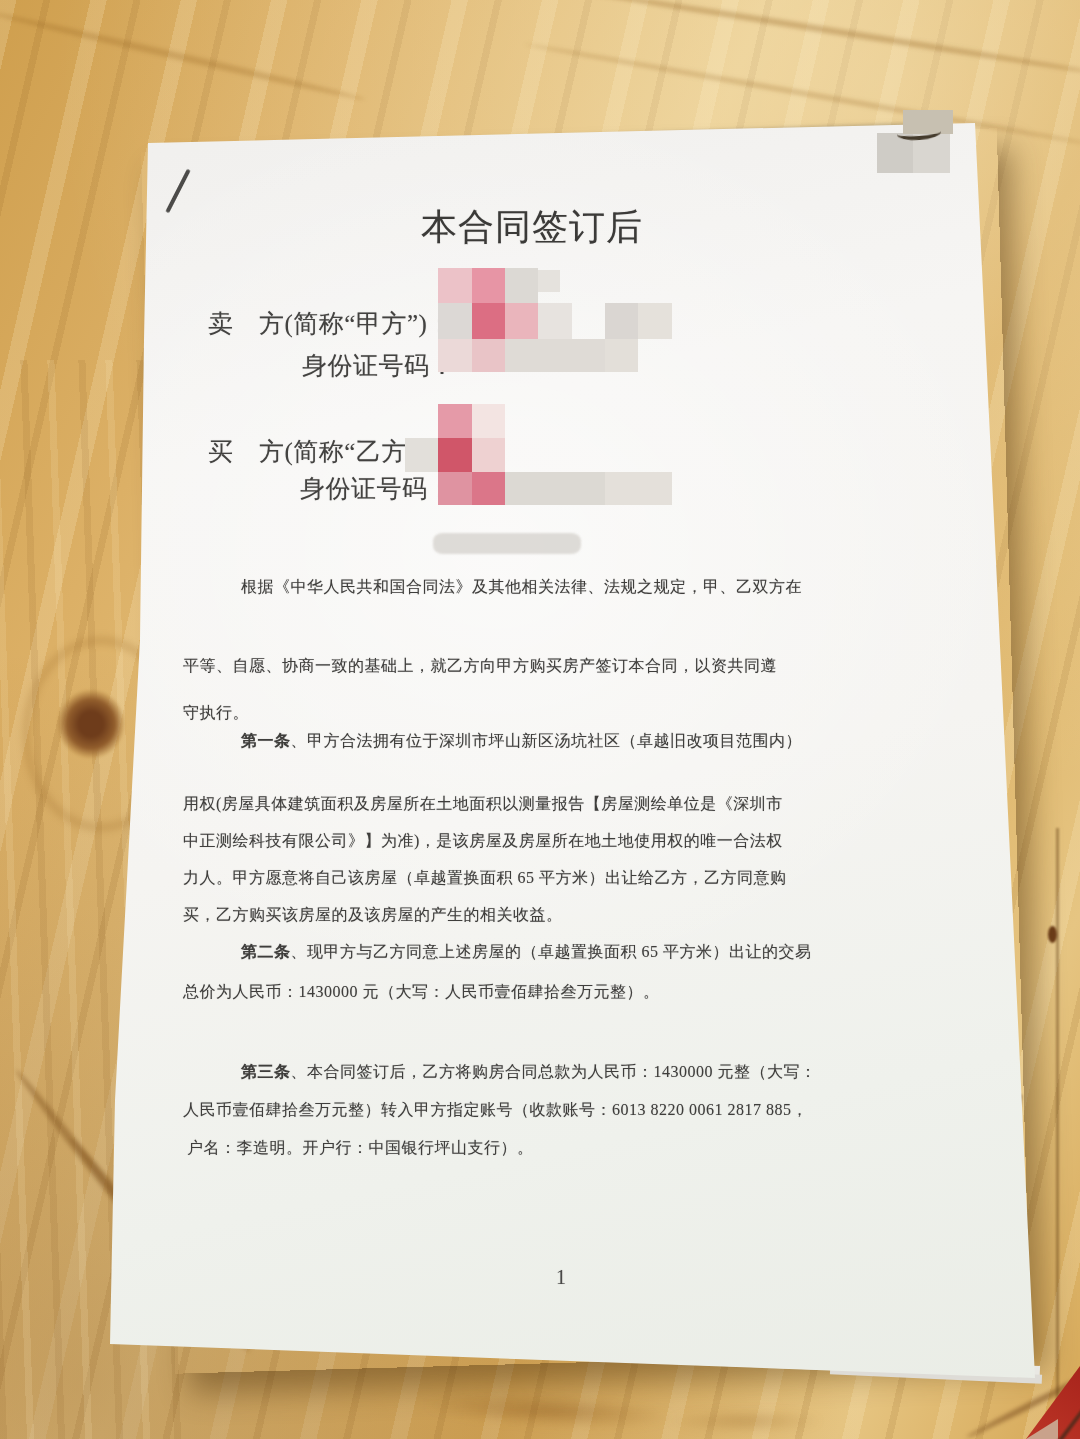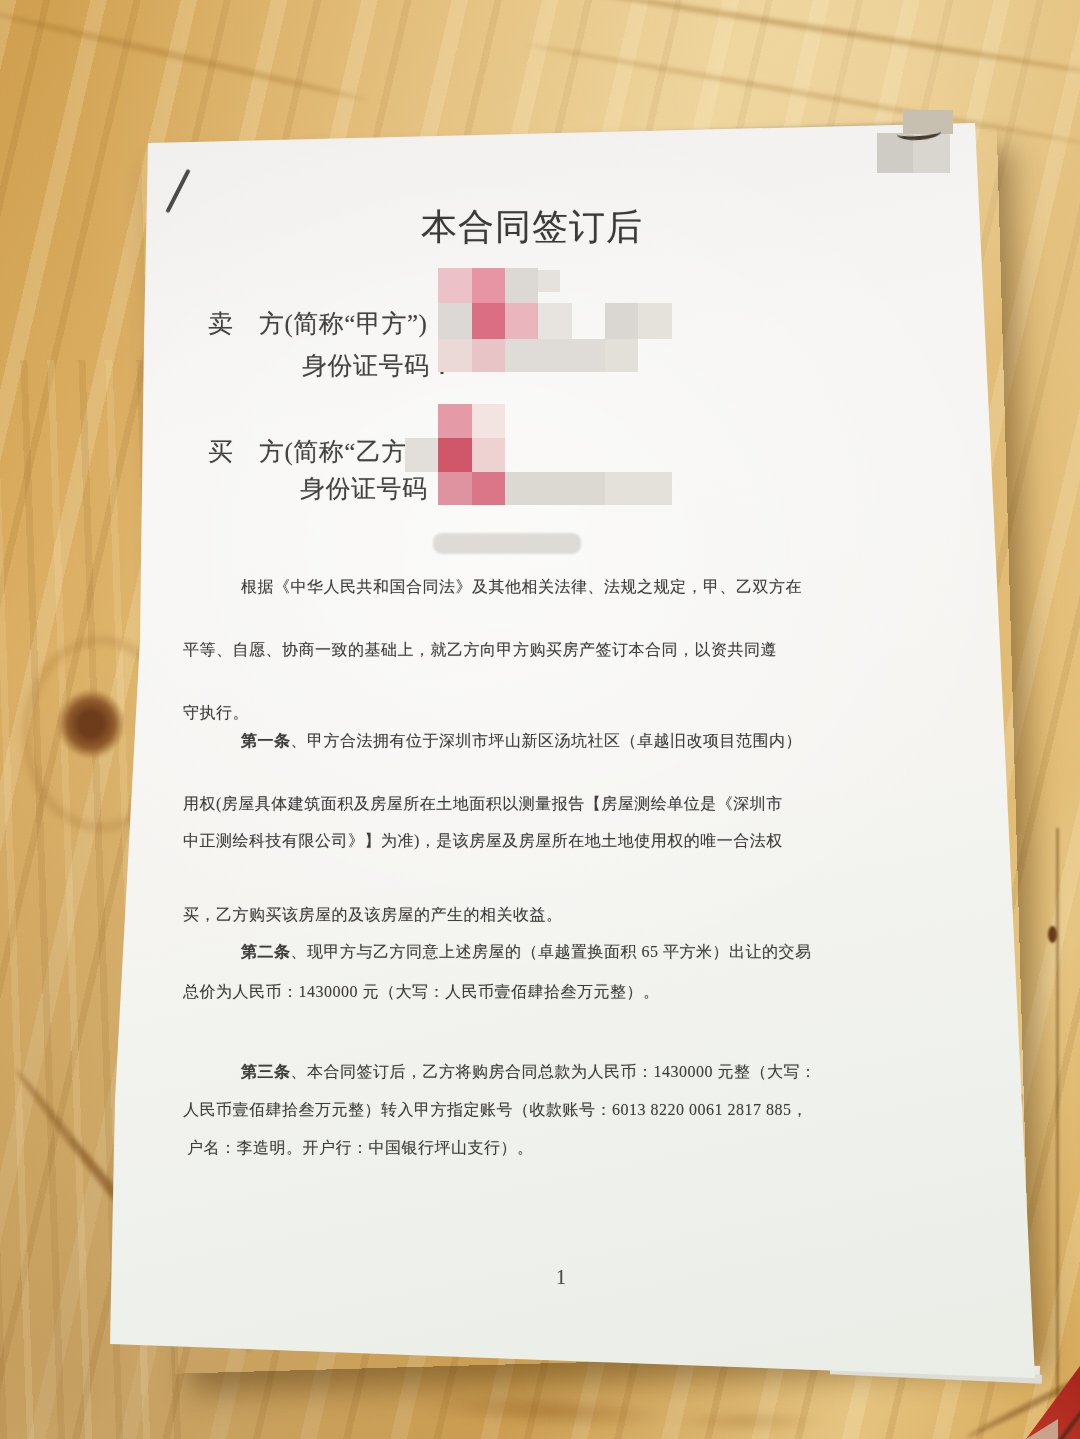--- a/index.html
+++ b/index.html
@@ -134,28 +134,29 @@
 
     <div class="title">本合同签订后</div>
 
     <div class="row label" style="top:309px;left:208px">卖　方(简称“甲方”)：</div>
     <div class="row label" style="top:351px;left:302px">身份证号码：</div>
 
     <div class="row label" style="top:437px;left:208px">买　方(简称“乙方”）</div>
     <div class="row label" style="top:474px;left:300px">身份证号码：</div>
 
     <div class="row indent" style="top:572px">根据《中华人民共和国合同法》及其他相关法律、法规之规定，甲、乙双方在</div>
-    <div class="row" style="top:635px">平等、自愿、协商一致的基础上，就乙方向甲方购买房产签订本合同，以资共同遵</div>
+    <div class="row" style="top:651px">平等、自愿、协商一致的基础上，就乙方向甲方购买房产签订本合同，以资共同遵</div>
     <div class="row" style="top:698px">守执行。</div>
 
     <div class="row indent" style="top:714px;margin-top:12px;top:714px">
       <b class="lead">第一条</b><span>、甲方合法拥有位于深圳市坪山新区汤坑社区（卓越旧改项目范围内）</span>
     </div>
     <div class="row" style="top:789px">用权(房屋具体建筑面积及房屋所在土地面积以测量报告【房屋测绘单位是《深圳市</div>
     <div class="row" style="top:826px">中正测绘科技有限公司》】为准)，是该房屋及房屋所在地土地使用权的唯一合法权</div>
+    <div class="row" style="top:863px">力人。甲方愿意将自己该房屋（卓越置换面积 65 平方米）出让给乙方，乙方同意购</div>
     <div class="row" style="top:900px">买，乙方购买该房屋的及该房屋的产生的相关收益。</div>
 
     <div class="row indent" style="top:937px">
       <b class="lead">第二条</b><span>、现甲方与乙方同意上述房屋的（卓越置换面积 65 平方米）出让的交易</span>
     </div>
     <div class="row" style="top:977px">总价为人民币：1430000 元（大写：人民币壹佰肆拾叁万元整）。</div>
 
     <div class="row indent" style="top:1057px">
       <b class="lead">第三条</b><span>、本合同签订后，乙方将购房合同总款为人民币：1430000 元整（大写：</span>
     </div>

